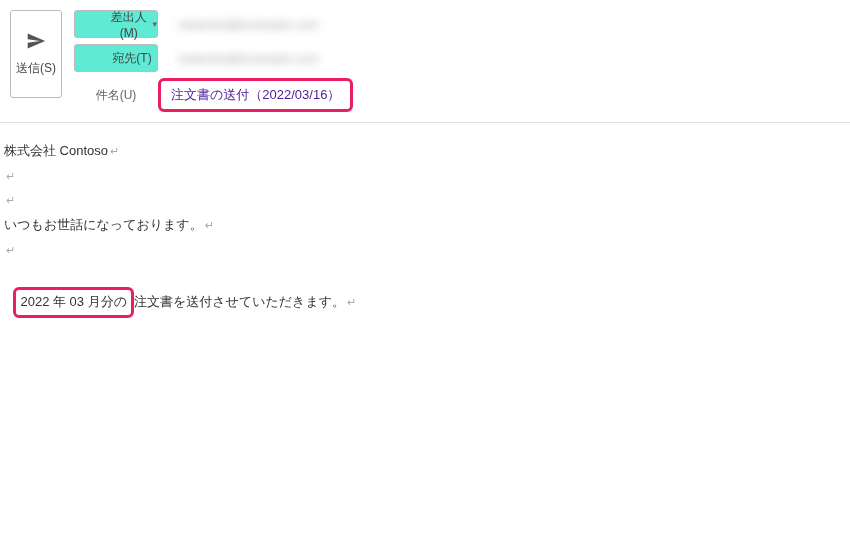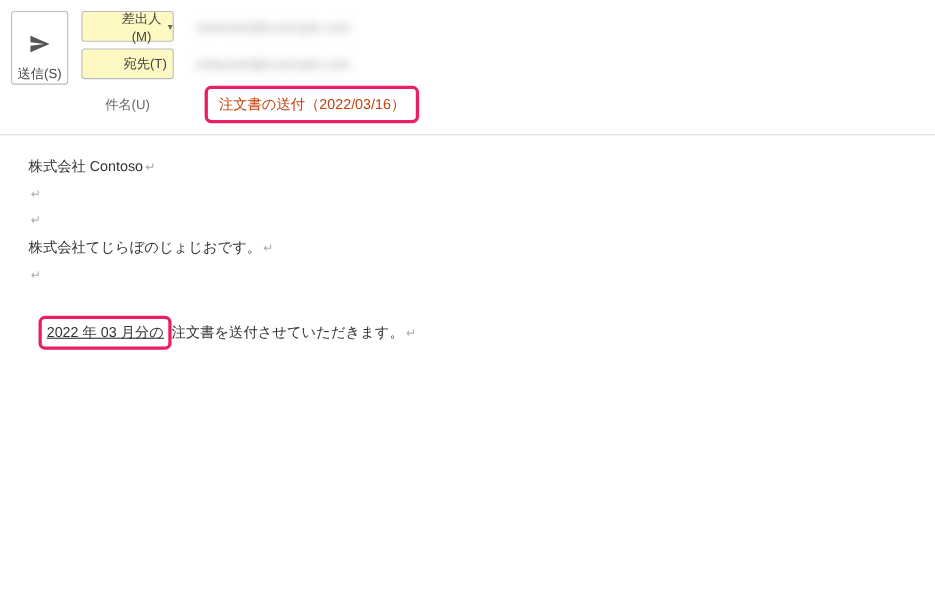--- a/index.html
+++ b/index.html
@@ -18,23 +18,23 @@
     }
     .header-area {
       display: flex;
       padding: 10px 10px 0 10px;
       border-bottom: 1px solid #ddd;
     }
     .send-button {
       display: flex;
       flex-direction: column;
       align-items: center;
-      justify-content: flex-end;
+      justify-content: center;
       width: 52px;
-      height: 67px;
+      height: 88px;
       border: 1px solid #bbb;
       border-radius: 3px;
       background: #fff;
       cursor: pointer;
       margin-right: 12px;
       font-size: 12px;
       color: #444;
       gap: 6px;
     }
     .send-icon svg {
@@ -49,21 +49,21 @@
       display: flex;
       align-items: center;
       margin-bottom: 6px;
       gap: 12px;
     }
     .field-button {
       width: 84px;
       height: 28px;
       border: 1px solid #bbb;
       border-radius: 3px;
-      background: #fef9c3;
+      background: #5eead4;
       font-size: 12px;
       color: #444;
       cursor: pointer;
       display: flex;
       align-items: center;
       justify-content: center;
       gap: 2px;
       padding-left: 32px;
     }
     .dropdown-caret {
@@ -85,54 +85,53 @@
       color: #666;
     }
     .blurred-text {
       filter: blur(4px);
       color: #aaa;
       user-select: none;
     }
     .subject-row {
       display: flex;
       align-items: center;
-      gap: 28px;
+      gap: 0;
       padding-bottom: 10px;
     }
     .subject-input {
       flex: 0 0 auto;
       padding: 5px 10px;
       font-size: 13px;
-      color: #c2410c;
+      color: #4c1d95;
       border: 3px solid #e91e63;
       border-radius: 6px;
       background: #fff;
       text-align: right;
     }
     .body-area {
-      padding: 16px 26px;
+      padding: 16px 4px;
       line-height: 1.9;
       font-size: 13px;
       color: #333;
     }
     .body-line {
       white-space: pre-wrap;
     }
     .return-mark {
       color: #aaa;
       font-size: 11px;
       margin-left: 2px;
     }
     .highlight-box {
       border: 3px solid #e91e63;
       border-radius: 6px;
       padding: 0 4px;
       display: inline-block;
       margin-left: -5px;
-      text-decoration: underline;
     }
   </style>
 </head>
 <body>
 
 <div class="header-area">
   <button class="send-button">
     <span class="send-icon">
       <svg viewBox="0 0 24 24">
           <path d="M2 21l21-9L2 3v7l15 2-15 2v7z"></path>
@@ -168,18 +167,18 @@
       <div class="subject-input">注文書の送付（2022/03/16）</div>
     </div>
 
   </div>
 </div>
 
 <div class="body-area">
   <div class="body-line"><span>株式会社 Contoso</span><span class="return-mark">↵</span></div>
   <div class="body-line"><span></span><span class="return-mark">↵</span></div>
   <div class="body-line"><span></span><span class="return-mark">↵</span></div>
-  <div class="body-line"><span>株式会社てじらぼのじょじおです。</span><span class="return-mark">↵</span></div>
+  <div class="body-line"><span>いつもお世話になっております。</span><span class="return-mark">↵</span></div>
   <div class="body-line"><span></span><span class="return-mark">↵</span></div>
   <div class="body-line">
     <span class="highlight-box">2022 年 03 月分の</span><span>注文書を送付させていただきます。</span><span class="return-mark">↵</span>
   </div>
 </div>
 
 </body></html>

